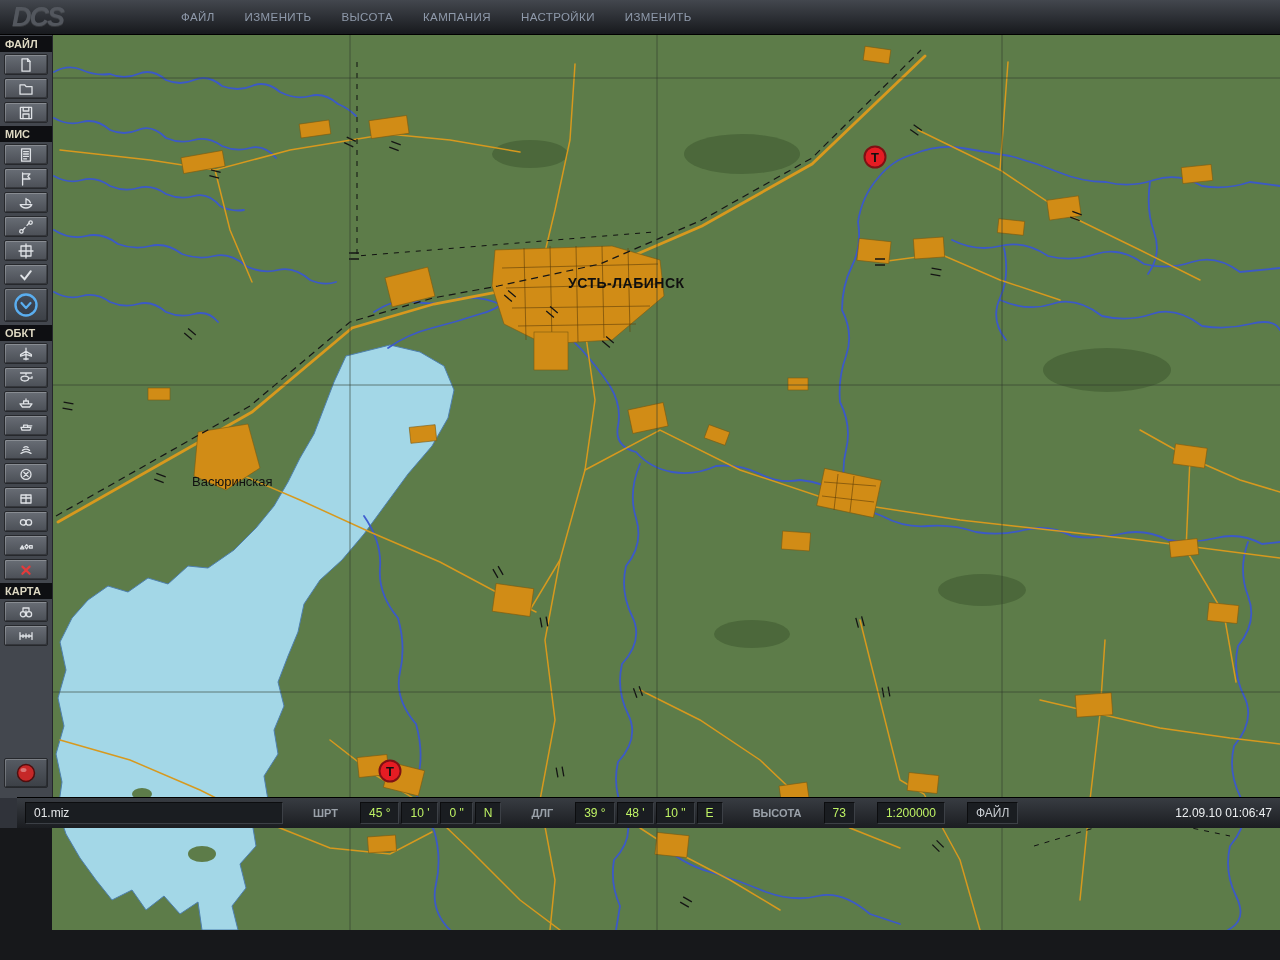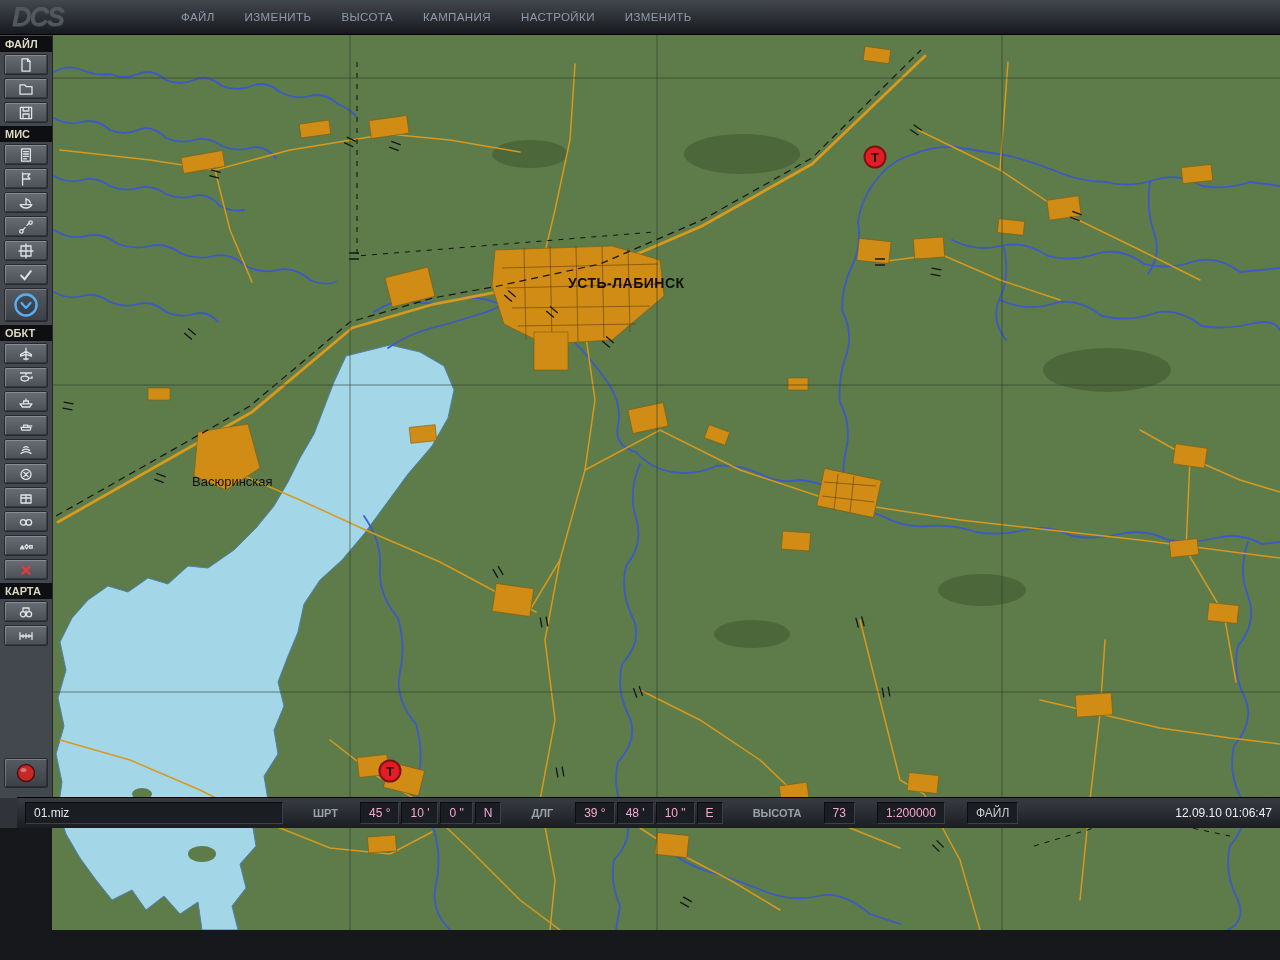--- a/index.html
+++ b/index.html
@@ -51,21 +51,21 @@
   .marker text{font-size:13px;font-weight:bold;fill:#101010;text-anchor:middle;}
 
   
   #statusbar{position:absolute;left:17px;right:0;bottom:0;height:30px;z-index:5;
     background:linear-gradient(#383c42,#1b1d21);border-top:1px solid #000;
     display:flex;align-items:center;padding:0 8px;gap:22px;}
   .sb-file{width:240px;height:20px;line-height:20px;padding:0 8px;background:#1a1d21;
     border:1px solid;border-color:#0c0d0f #3c4046 #3c4046 #0c0d0f;color:#e6e8ea;font-size:12px;}
   .sb-label{color:#9aa1a9;font-size:11px;font-weight:bold;margin-left:8px;}
   .sb-group{display:flex;gap:2px;}
-  .sb-seg{height:20px;line-height:20px;padding:0 8px;background:#1a1d21;color:#f9a8d4;font-size:12px;
+  .sb-seg{height:20px;line-height:20px;padding:0 8px;background:#1a1d21;color:#bef264;font-size:12px;
     border:1px solid;border-color:#0c0d0f #3c4046 #3c4046 #0c0d0f;white-space:nowrap;}
   .sb-seg.btn{color:#c9cdd2;cursor:pointer;}
   .sb-time{margin-left:auto;color:#eceff1;font-size:12px;font-weight:normal;}
 </style>
 </head>
 <body>
 
 <div id="app">
 
   <div id="menubar">

